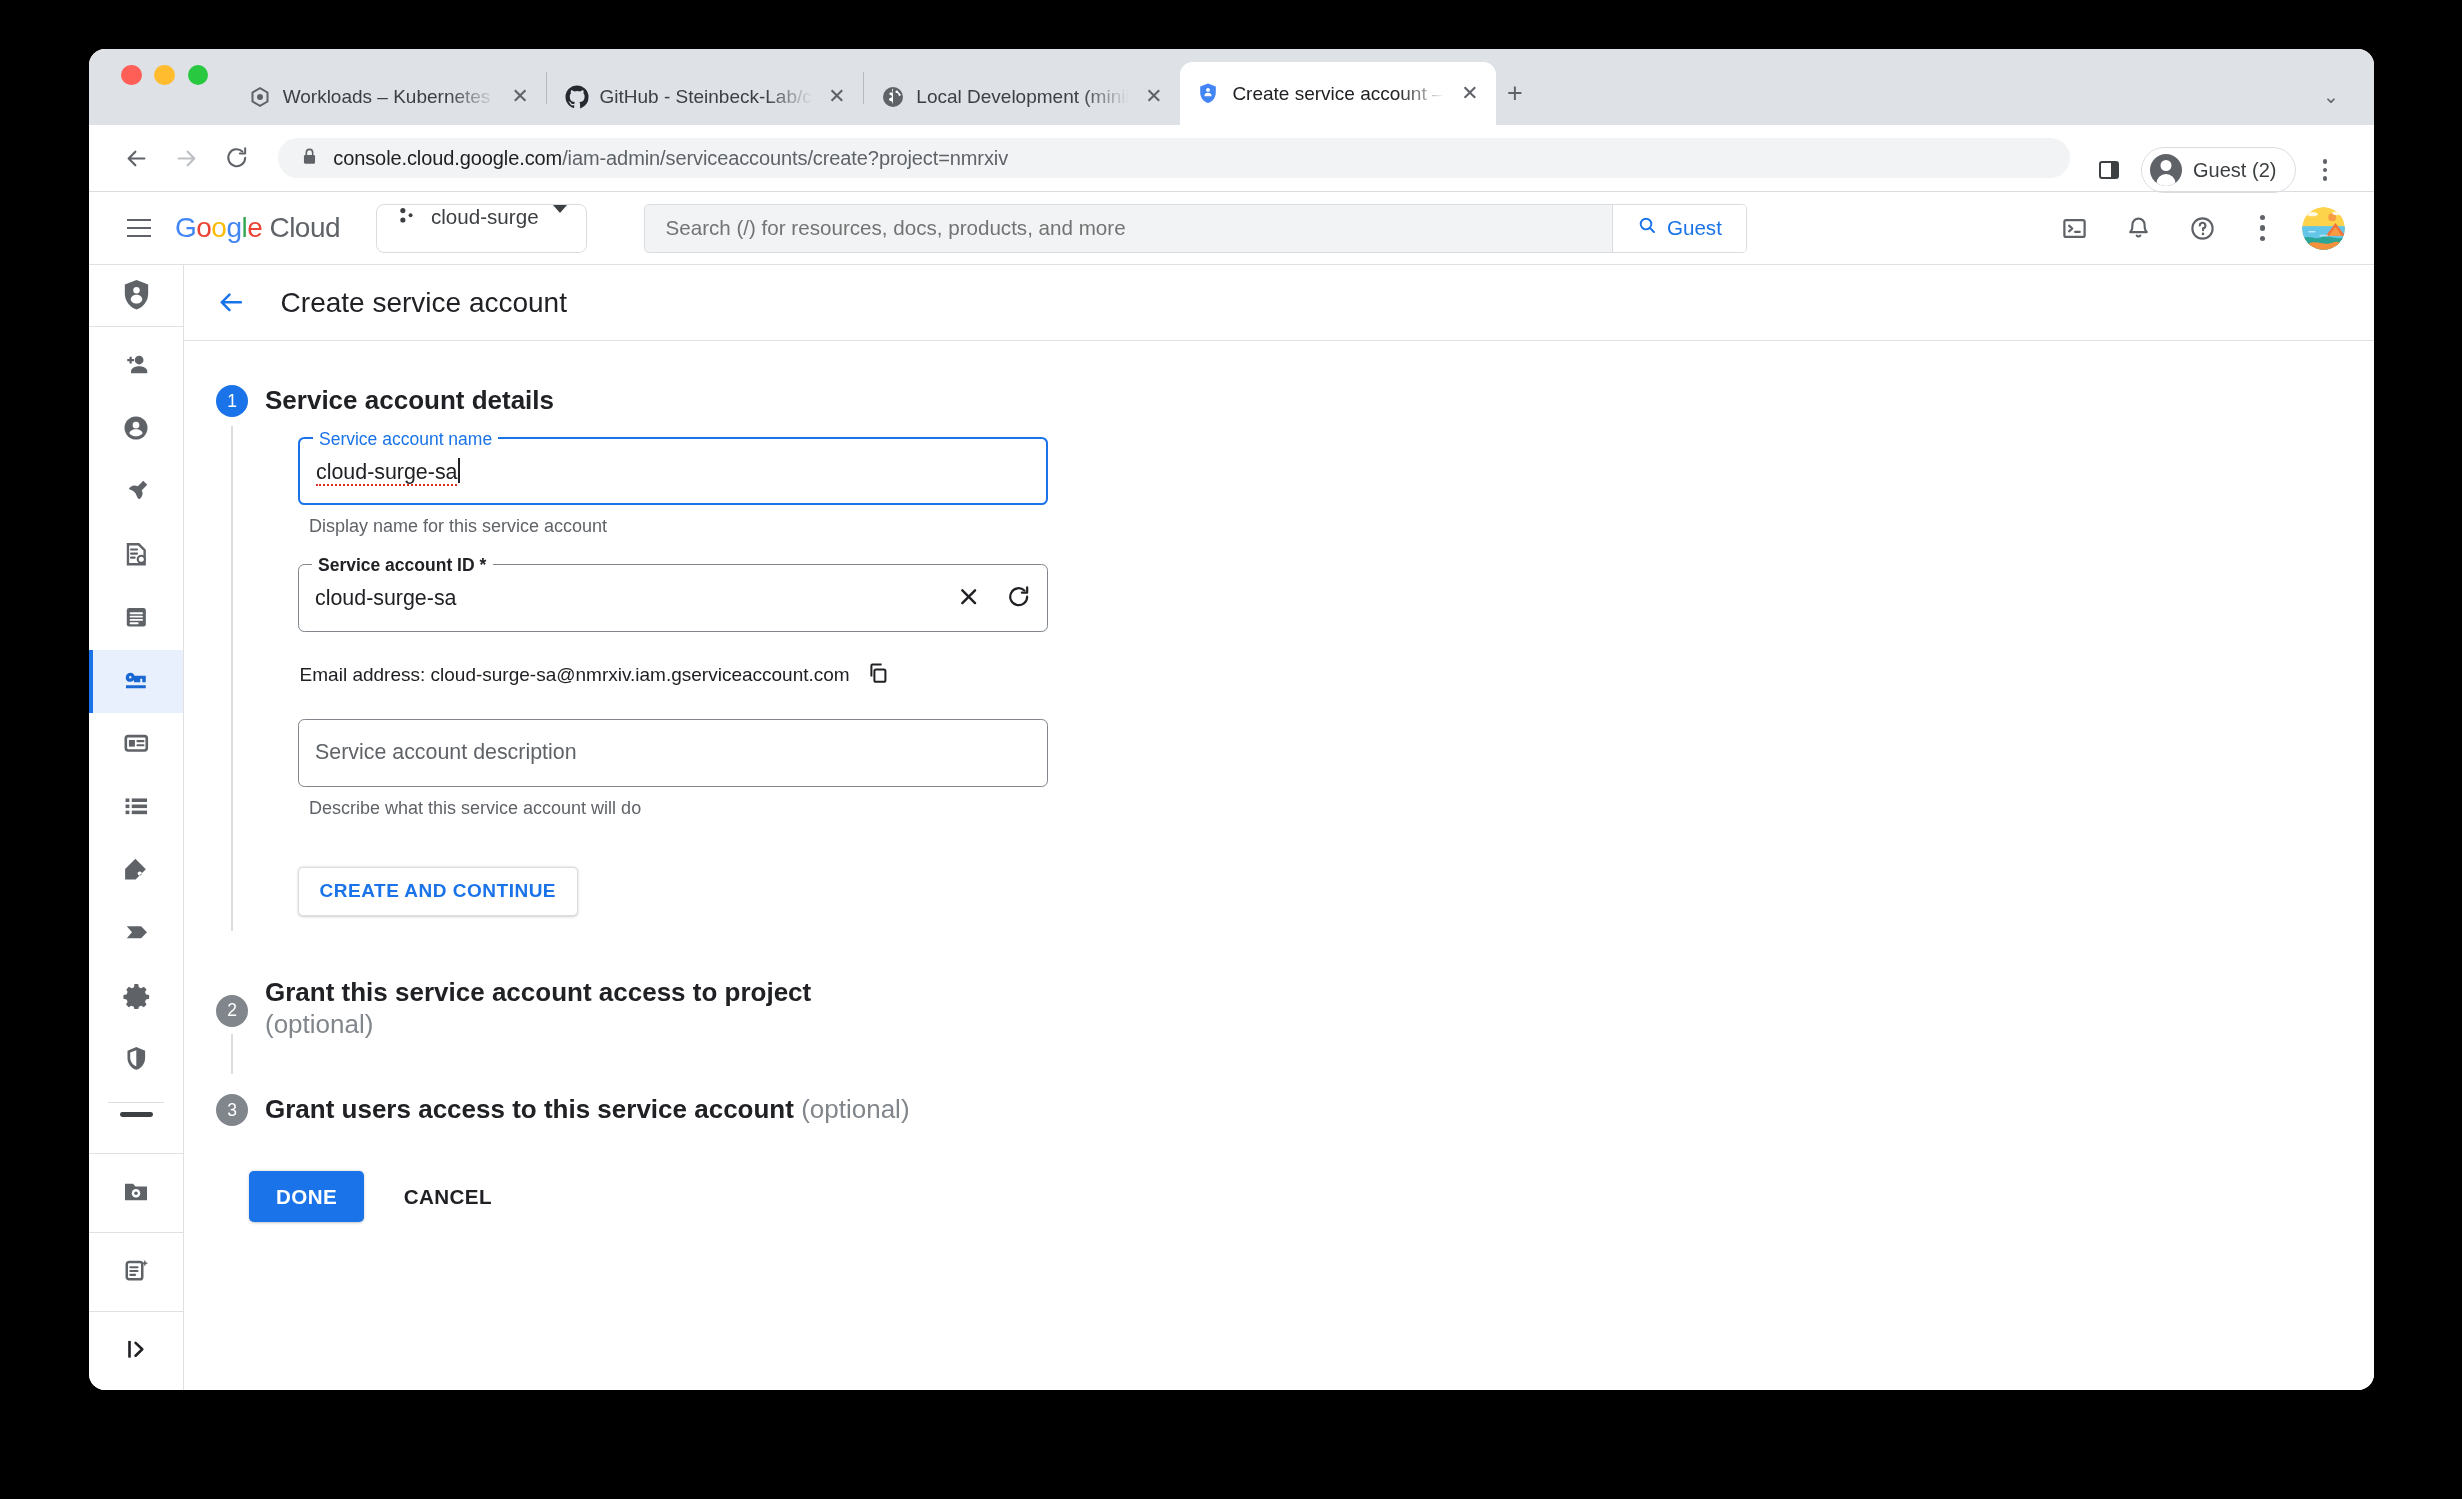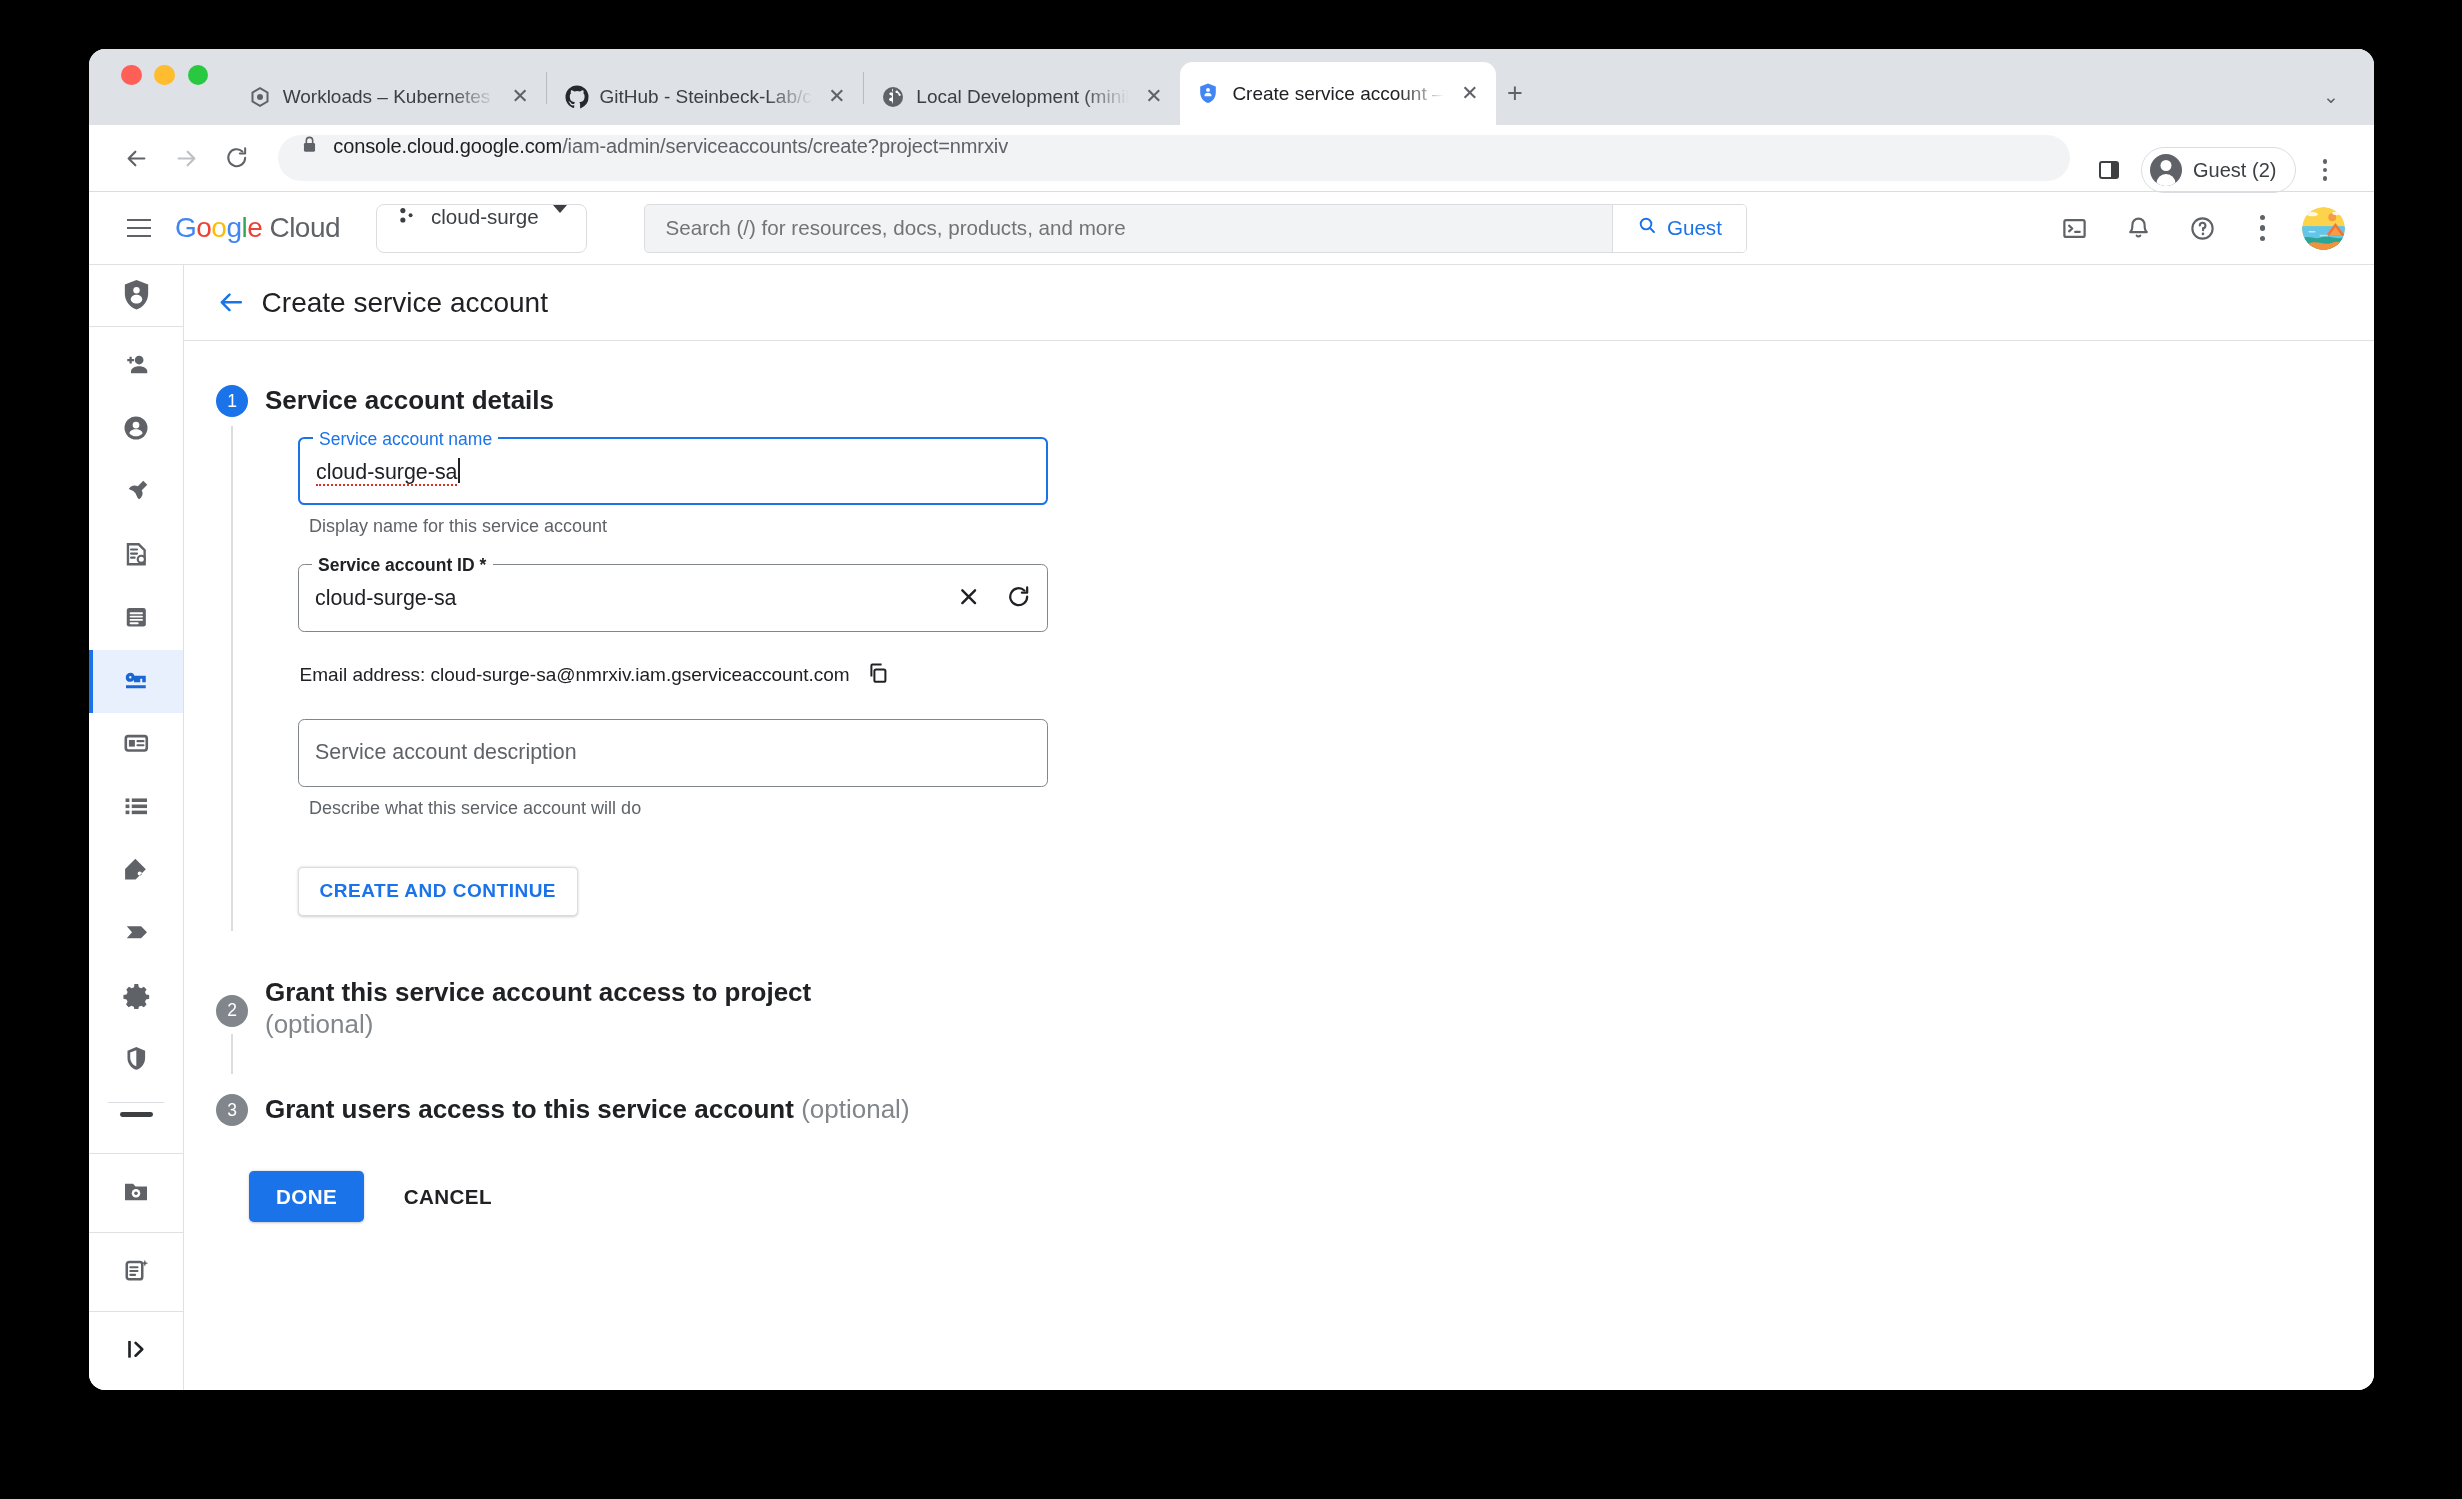--- a/index.html
+++ b/index.html
@@ -97,24 +97,24 @@
     border-bottom: 0.8px solid #dadce0;
   }
   .navbtn {
     width: 44px; height: 44px;
     display: flex; align-items: center; justify-content: center;
     color: #5f6368; border-radius: 50%;
   }
   .navbtn.dim { color: #bdc1c6; }
   .urlbar {
     flex: 1;
-    height: 46px;
+    height: 40px;
     background: #f1f3f4;
     border-radius: 23px;
-    display: flex; align-items: flex-start;
+    display: flex; align-items: center;
     padding: 0 22px;
     gap: 14.3px;
     margin: 0 12.7px;
   }
   .url-text {
     font-size: 20px; color: #202124; white-space: nowrap;
     letter-spacing: -0.1px;
   }
   .url-text .path { color: #5f6368; }
   .omni-right { display: flex; align-items: center; gap: 3.2px; margin-top: 24px; }
@@ -233,21 +233,21 @@
     width: 4px; background: #1a73e8;
   }
   .rail-divider { height: 0.8px; background: #dadce0; margin: 11px 19px 4.8px; }
   .rail-handle { width: 33px; height: 4.8px; border-radius: 2.4px; background: #3c4043; margin: 4.8px auto 0; }
   .rail-bottom { display: flex; flex-direction: column; }
   .rail-bottom .rail-item { border-top: 0.8px solid #e0e0e0; height: 79px; }
 
   .content { flex: 1; background: #fff; overflow: hidden; position: relative; }
   .page-head {
     height: 76px; display: flex; align-items: center;
-    padding-left: 33px; gap: 16px;
+    padding-left: 33px; gap: 35px;
     border-bottom: 0.8px solid #e0e0e0;
   }
   .back-arrow { color: #1a73e8; display: flex; align-items: center; }
   .page-title { font-size: 28px; color: #202124; }
 
   .stepper { padding: 44px 0 0 32px; position: relative; }
 
   .step { position: relative; display: flex; }
   .step-gutter { width: 49px; flex: 0 0 49px; position: relative; }
   .step-num {

